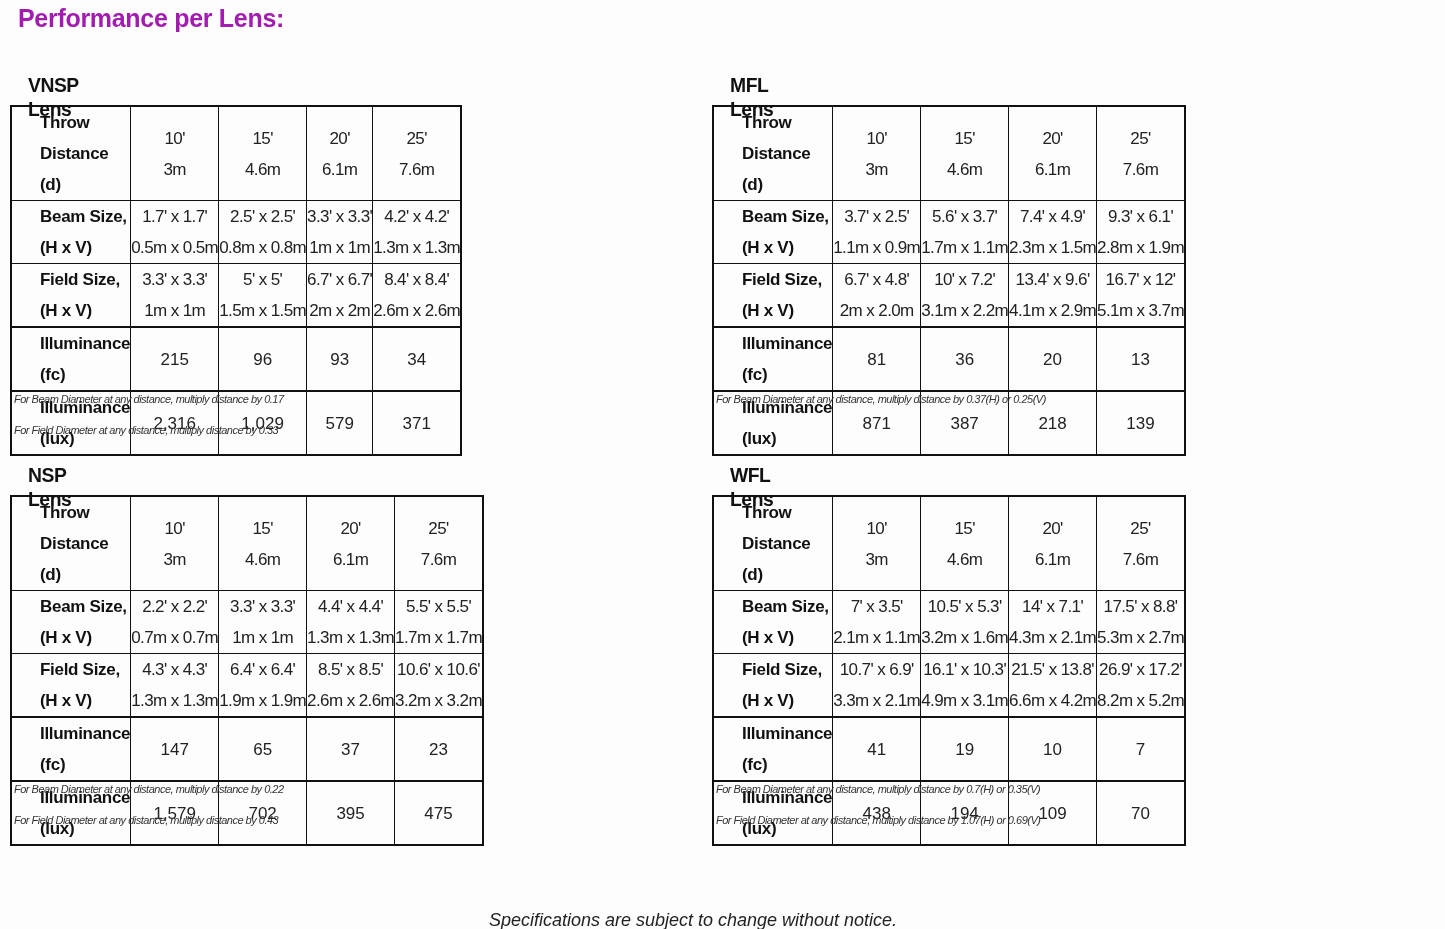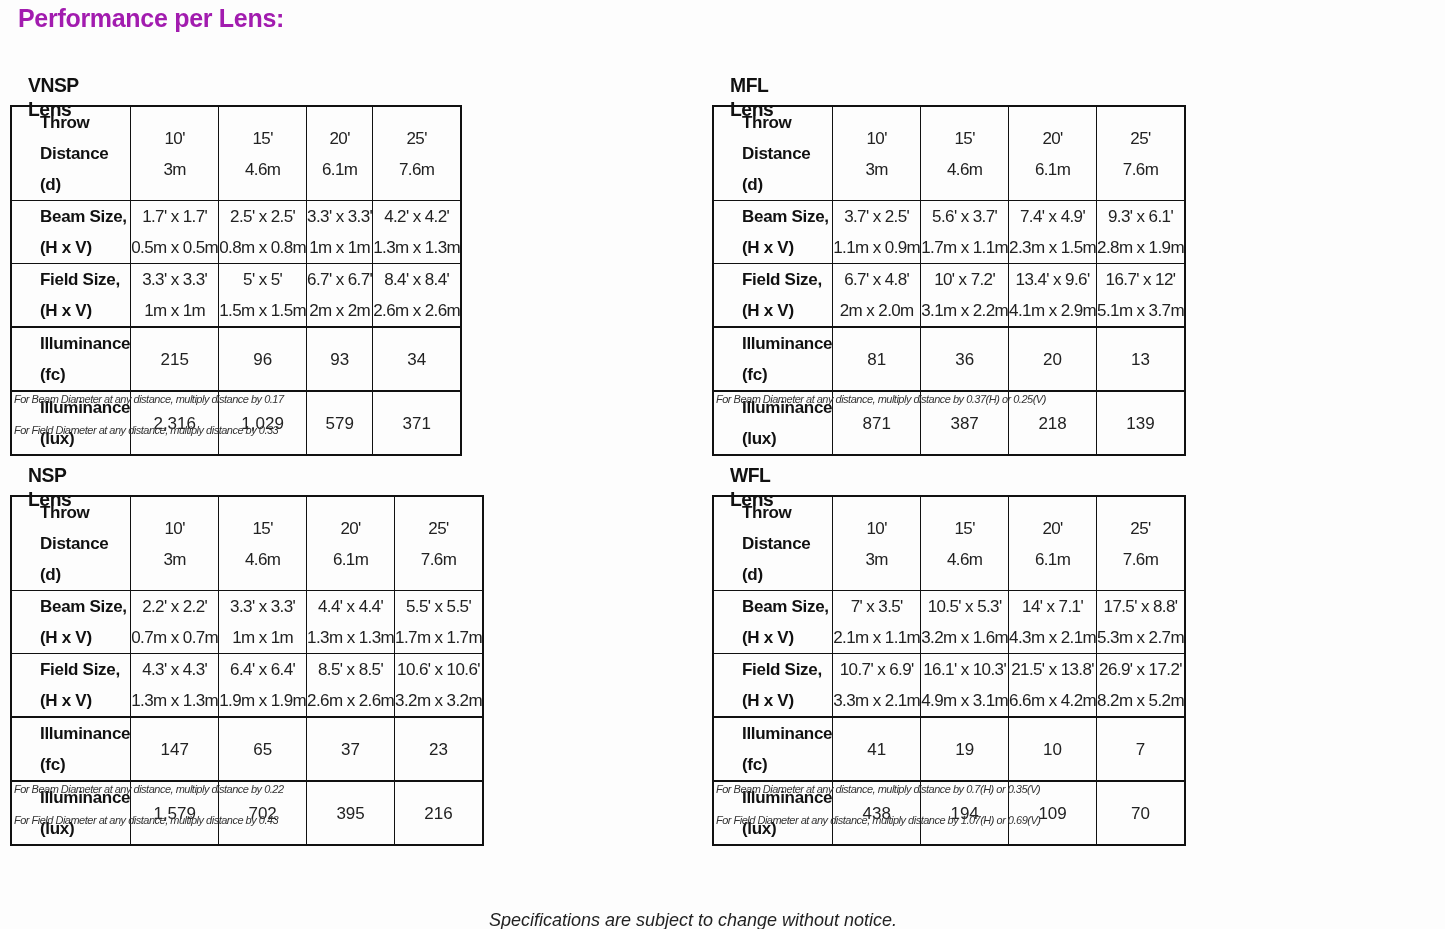--- a/index.html
+++ b/index.html
@@ -298,21 +298,21 @@
           <td>147</td>
           <td>65</td>
           <td>37</td>
           <td>23</td>
         </tr>
         <tr class="lux">
           <td class="label">Illuminance (lux)</td>
           <td>1,579</td>
           <td>702</td>
           <td>395</td>
-          <td>216</td>
+          <td>475</td>
         </tr>
       </tbody>
     </table>
     <div class="notes" style="top:311px">
       <span class="note-line">For Beam Diameter at any distance, multiply distance by 0.22</span>
       <span class="note-line">For Field Diameter at any distance, multiply distance by 0.43</span>
     </div>
   </div>
 <div class="lens-block" style="left:712px; top:463px;">
     <div class="lens-title">WFL Lens</div>

